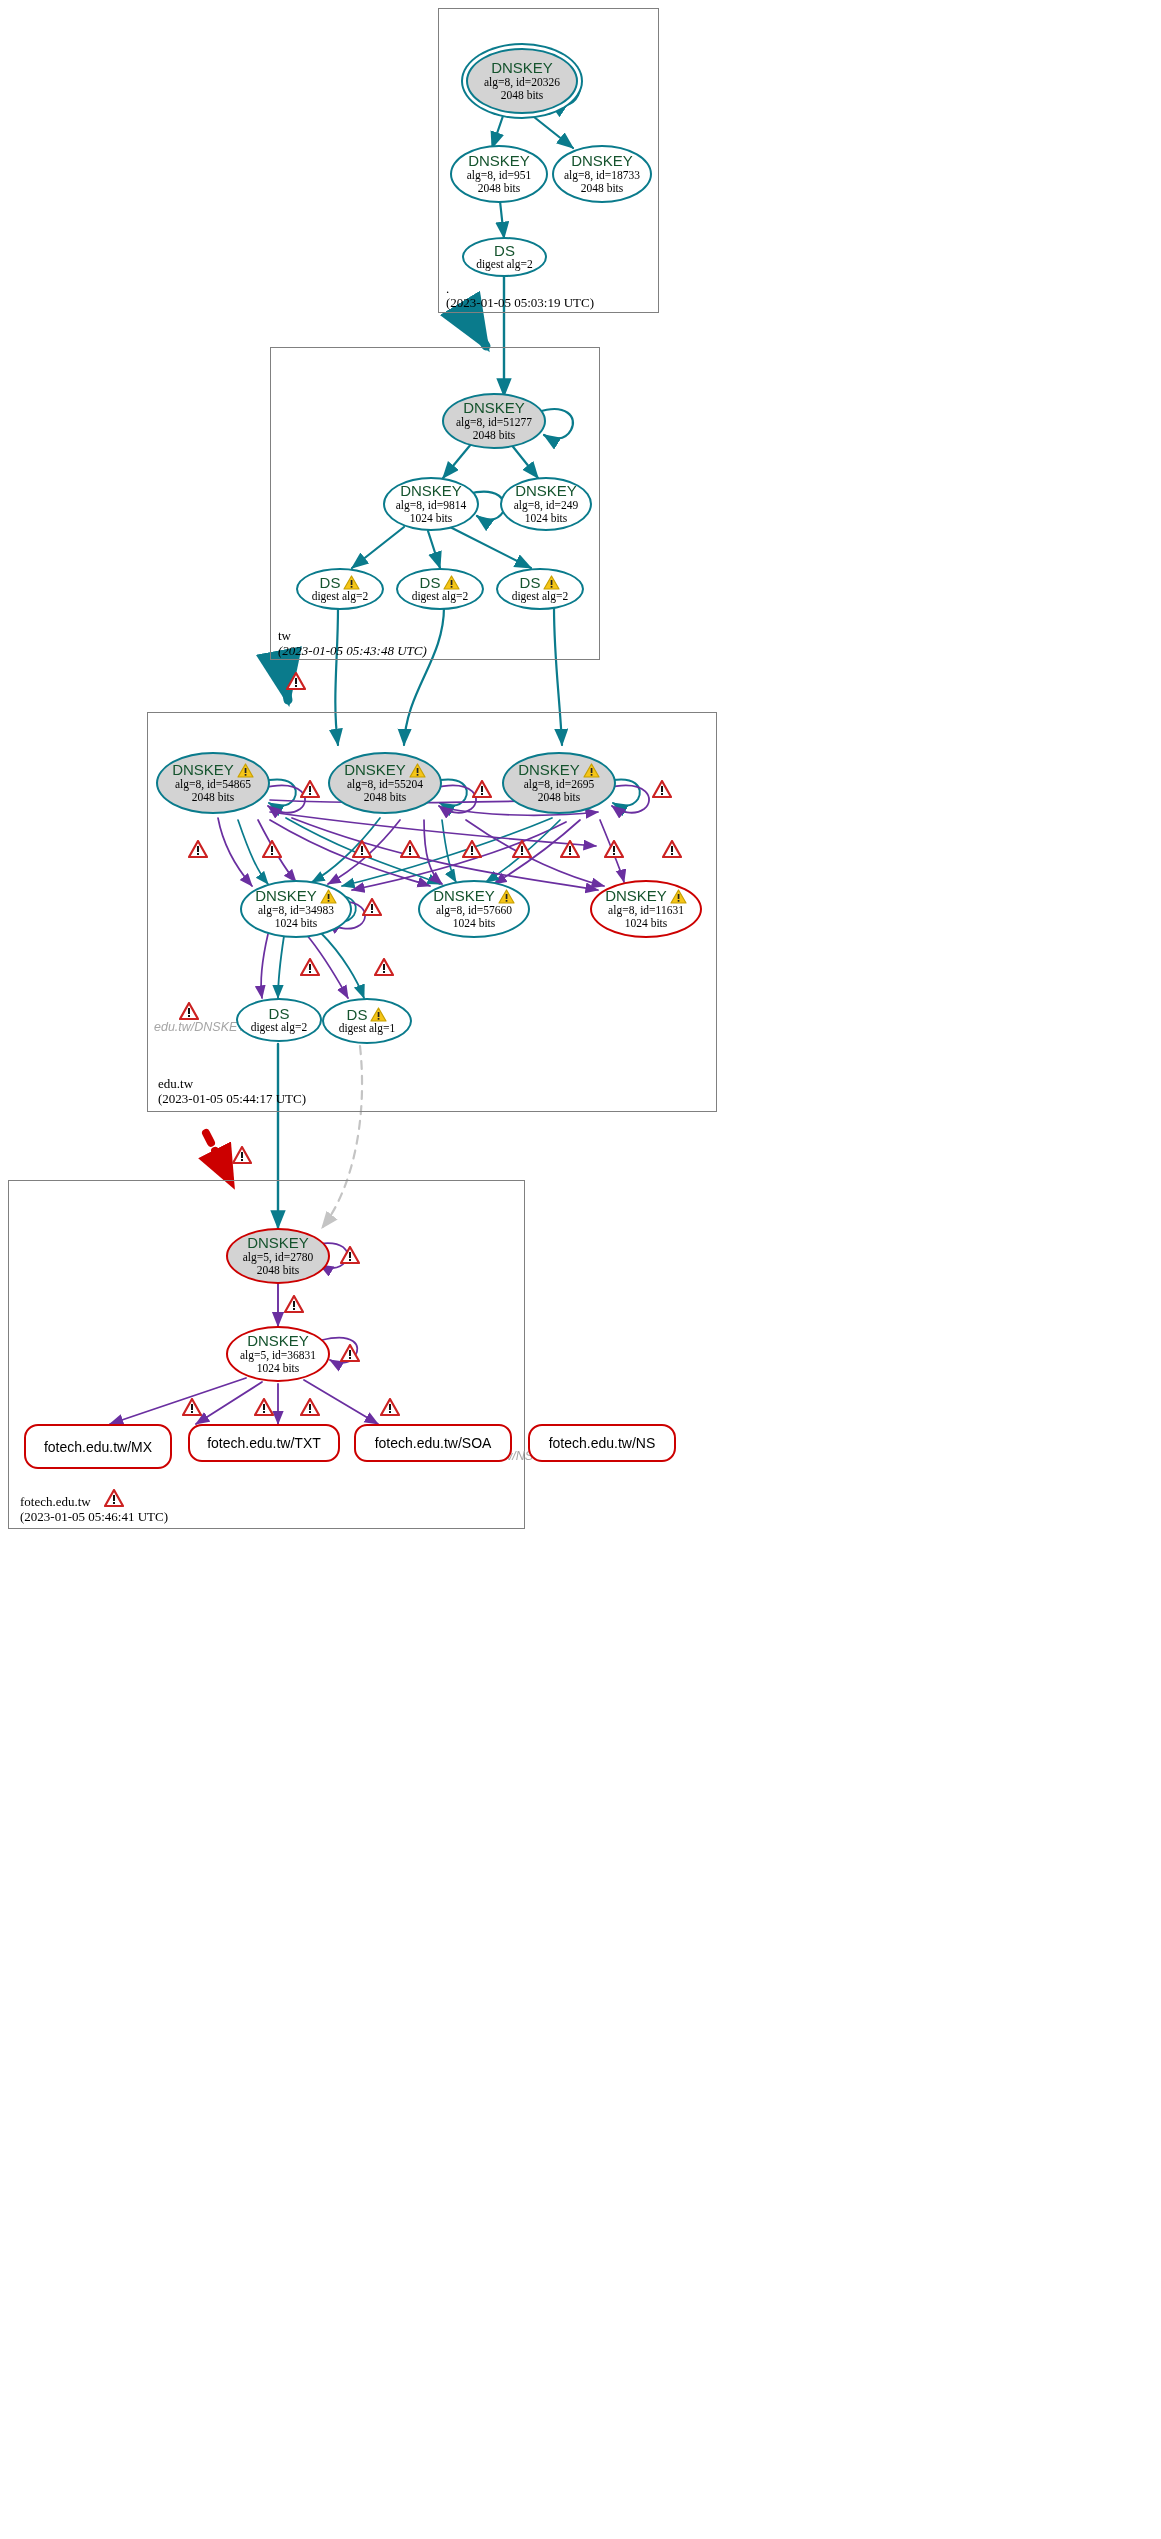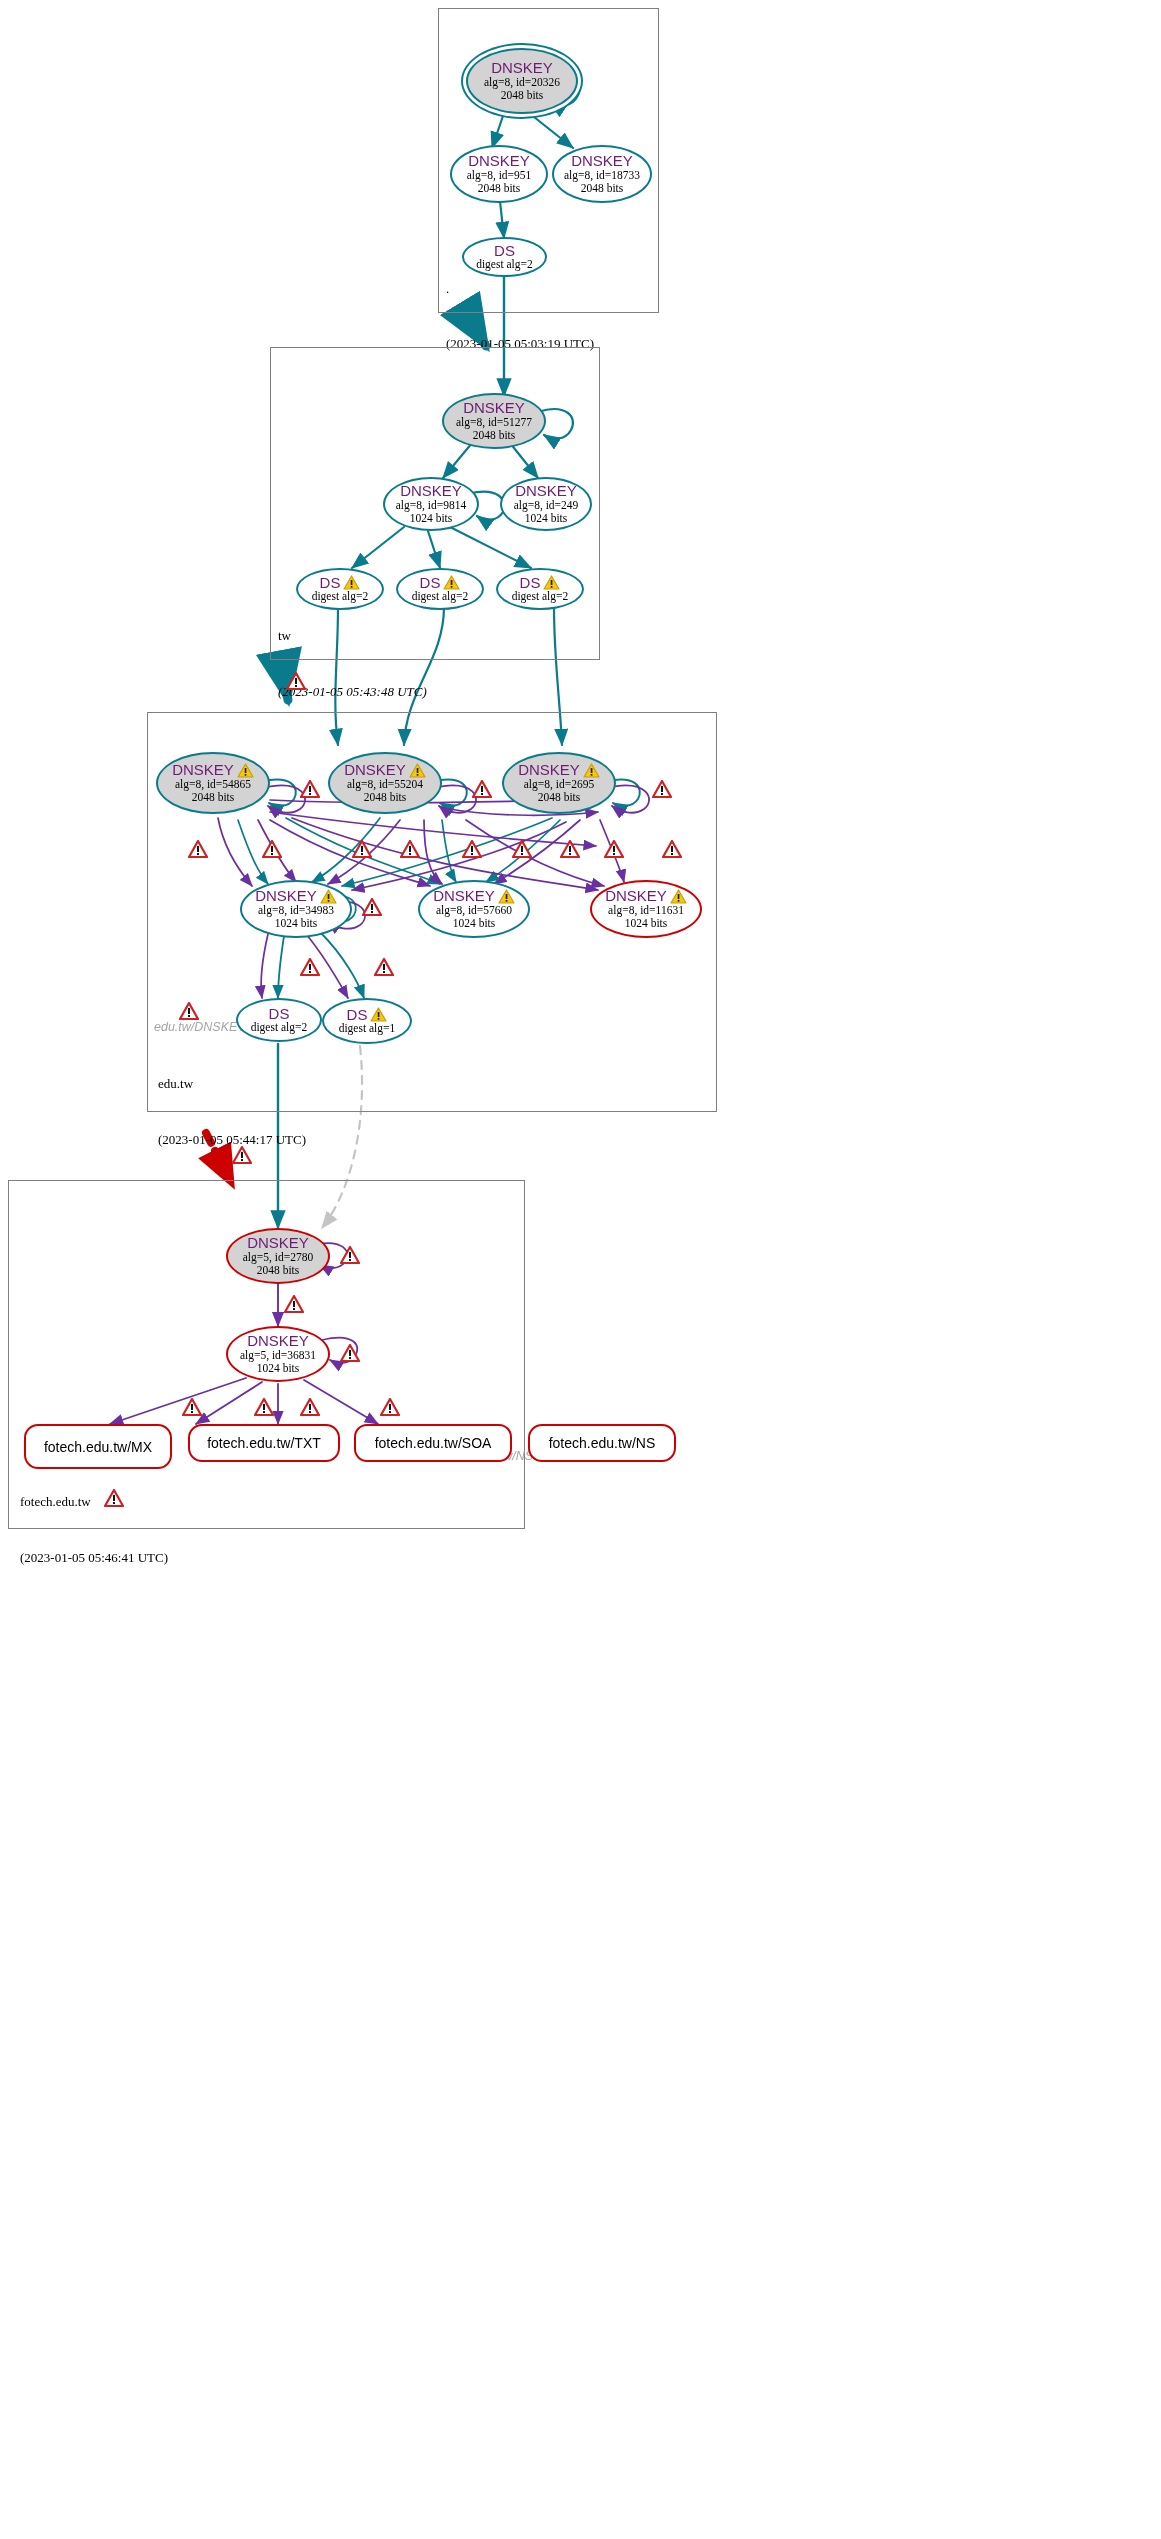--- a/index.html
+++ b/index.html
@@ -1,25 +1,25 @@
 <!DOCTYPE html>
 <html><head>
 <meta charset="utf-8">
 <style>
   html,body{margin:0;padding:0;background:#ffffff;}
   body{font-family:"Liberation Sans", sans-serif;}
   #stage{position:relative;width:1161px;height:2539px;background:#fff;overflow:hidden;}
   .zone-box{position:absolute;border:1px solid #808080;background:transparent;box-sizing:border-box;}
   .zone-label{position:absolute;font-family:"Liberation Serif", serif;font-size:13px;color:#000;white-space:nowrap;}
-  .zone-date{position:absolute;font-family:"Liberation Serif", serif;font-size:13px;color:#000;white-space:nowrap;margin-top:41px;}
+  .zone-date{position:absolute;font-family:"Liberation Serif", serif;font-size:13px;color:#000;white-space:nowrap;}
 
   
   .node{position:absolute;box-sizing:border-box;border-radius:50%;display:flex;flex-direction:column;
         align-items:center;justify-content:center;text-align:center;background:#ffffff;}
-  .node .t1{font-family:"Liberation Sans", sans-serif;font-size:15px;color:#701a75;line-height:1.05;
+  .node .t1{font-family:"Liberation Sans", sans-serif;font-size:15px;color:#14532d;line-height:1.05;
             display:flex;align-items:center;gap:3px;white-space:nowrap;}
   .node .t2{font-family:"Liberation Serif", serif;font-size:11.5px;color:#000;line-height:1.12;white-space:nowrap;}
   .node .t3{font-family:"Liberation Serif", serif;font-size:11.5px;color:#000;line-height:1.12;white-space:nowrap;}
   .node.teal{border:2px solid #0a7b8c;}
   .node.red{border:2.4px solid #cc0000;}
   .node.shaded{background:#d3d3d3;}
   .node.dbl{box-shadow:0 0 0 3px #ffffff, 0 0 0 5px #0a7b8c;}
 
   
   .rrset{position:absolute;box-sizing:border-box;border:2.4px solid #cc0000;border-radius:14px;background:#fff;

